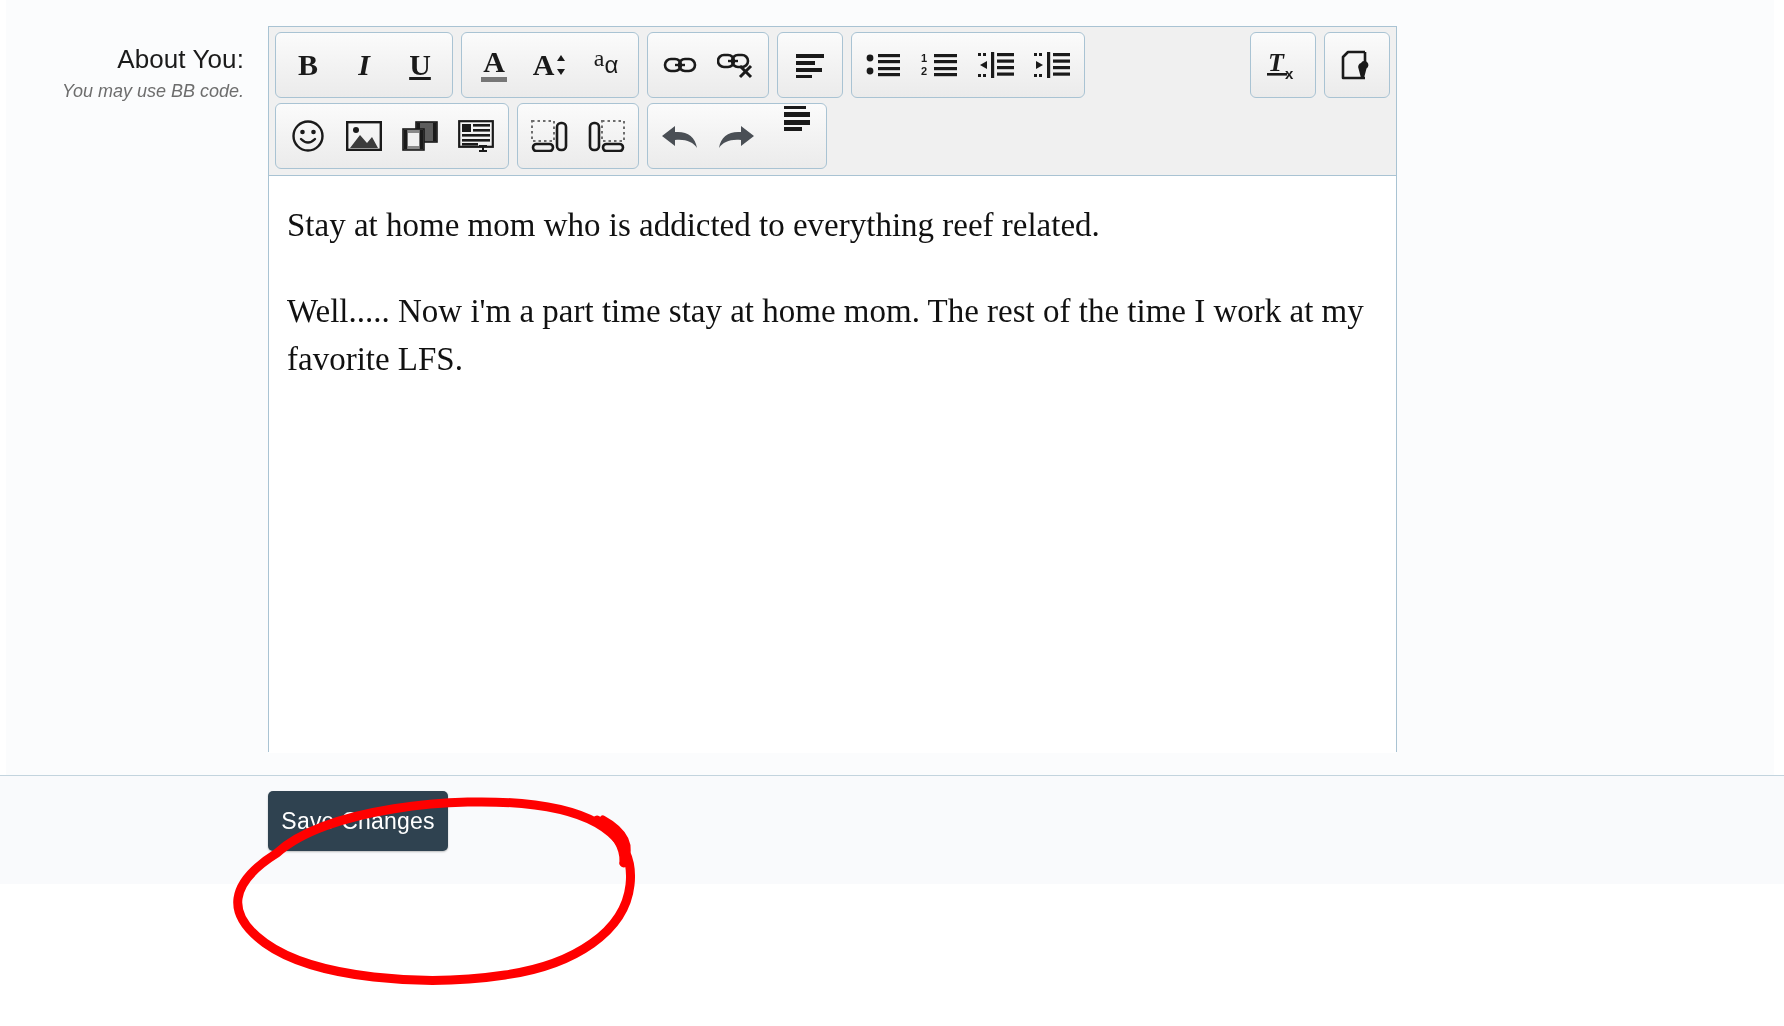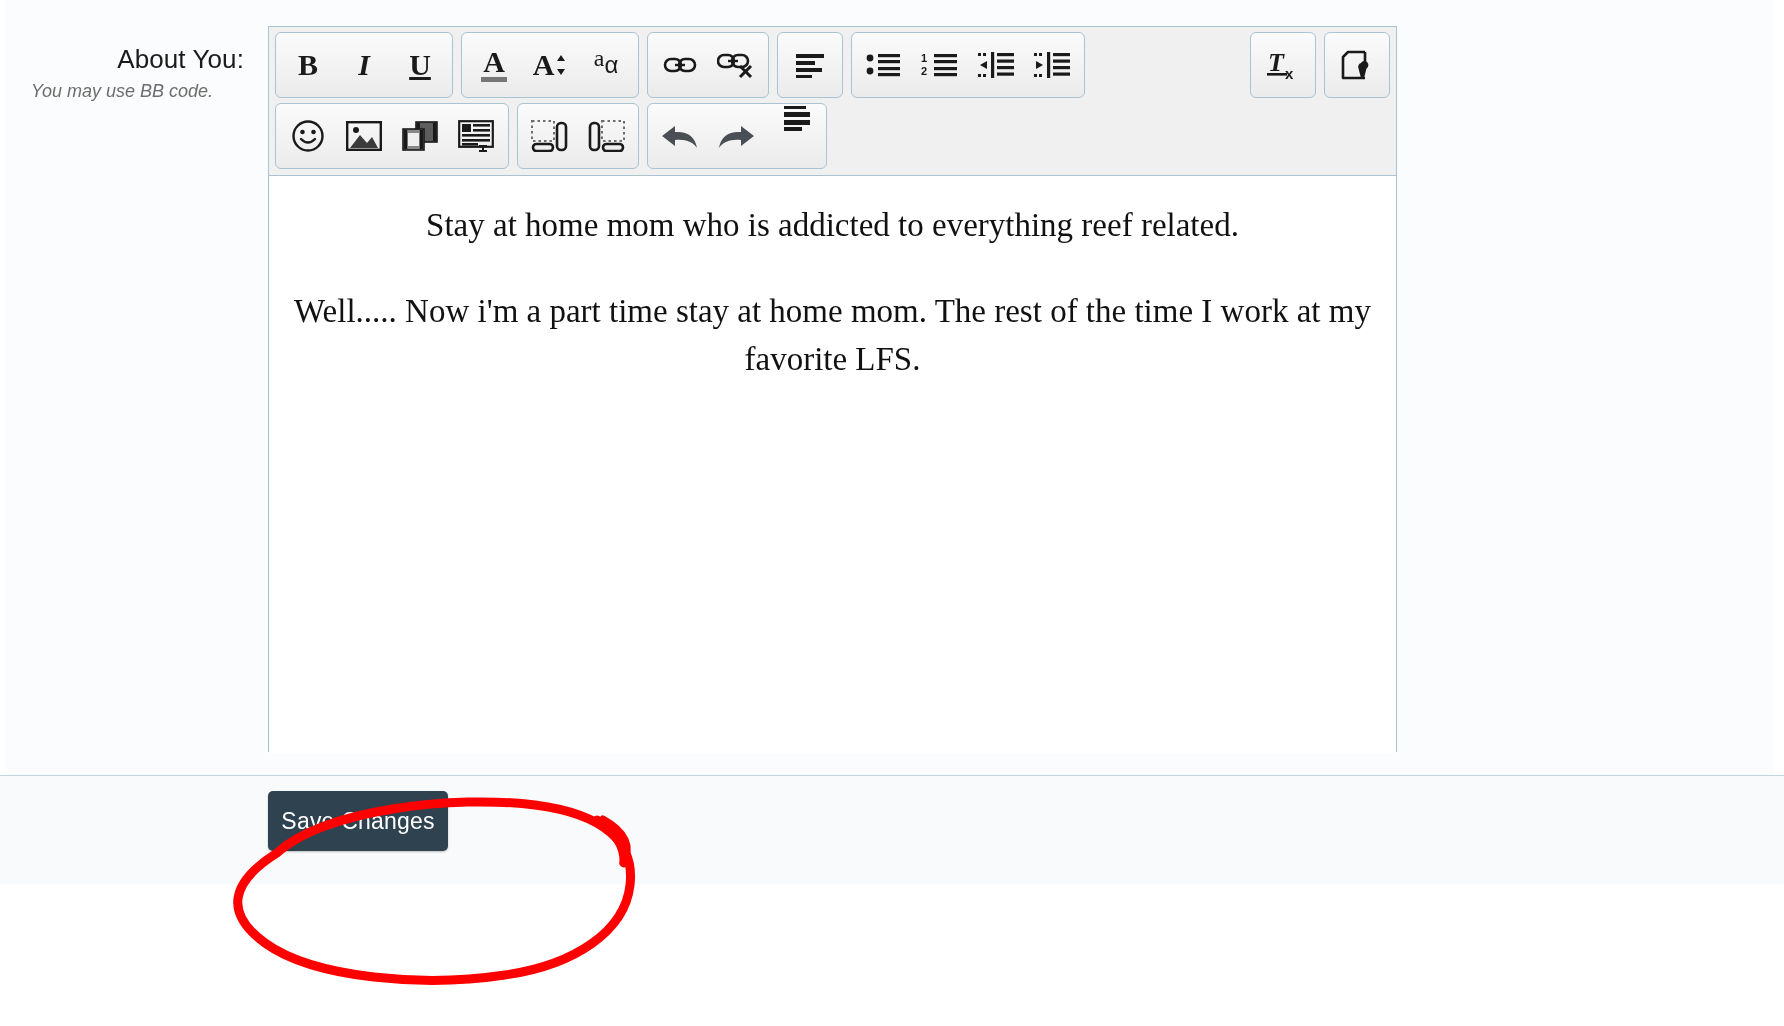--- a/index.html
+++ b/index.html
@@ -52,21 +52,20 @@
     letter-spacing: 0.1px;
     line-height: 1.18;
     font-weight: 400;
   }
   .field-hint {
     font-size: 18px;
     color: #6d6d6d;
     font-style: italic;
     margin-top: 6px;
     line-height: 1.2;
-    text-align: center;
   }
 
   
   .editor {
     position: absolute;
     left: 268px;
     top: 26px;
     width: 1129px;
     height: 726px;
     border: 1px solid #a9c3d3;
@@ -131,21 +130,20 @@
     pointer-events: none;
   }
 
   
   .editor-body {
     padding: 26px 18px 10px 18px;
     box-sizing: border-box;
     height: calc(100% - 147px);
     overflow: hidden;
     background: #fff;
-    text-align: center;
   }
   .editor-body p {
     margin: 0 0 38px 0;
     font-family: "Liberation Serif", serif;
     font-size: 33px;
     line-height: 1.45;
     color: #111111;
   }
   .editor-body p:last-child { margin-bottom: 0; margin-top: 10px; }
 

